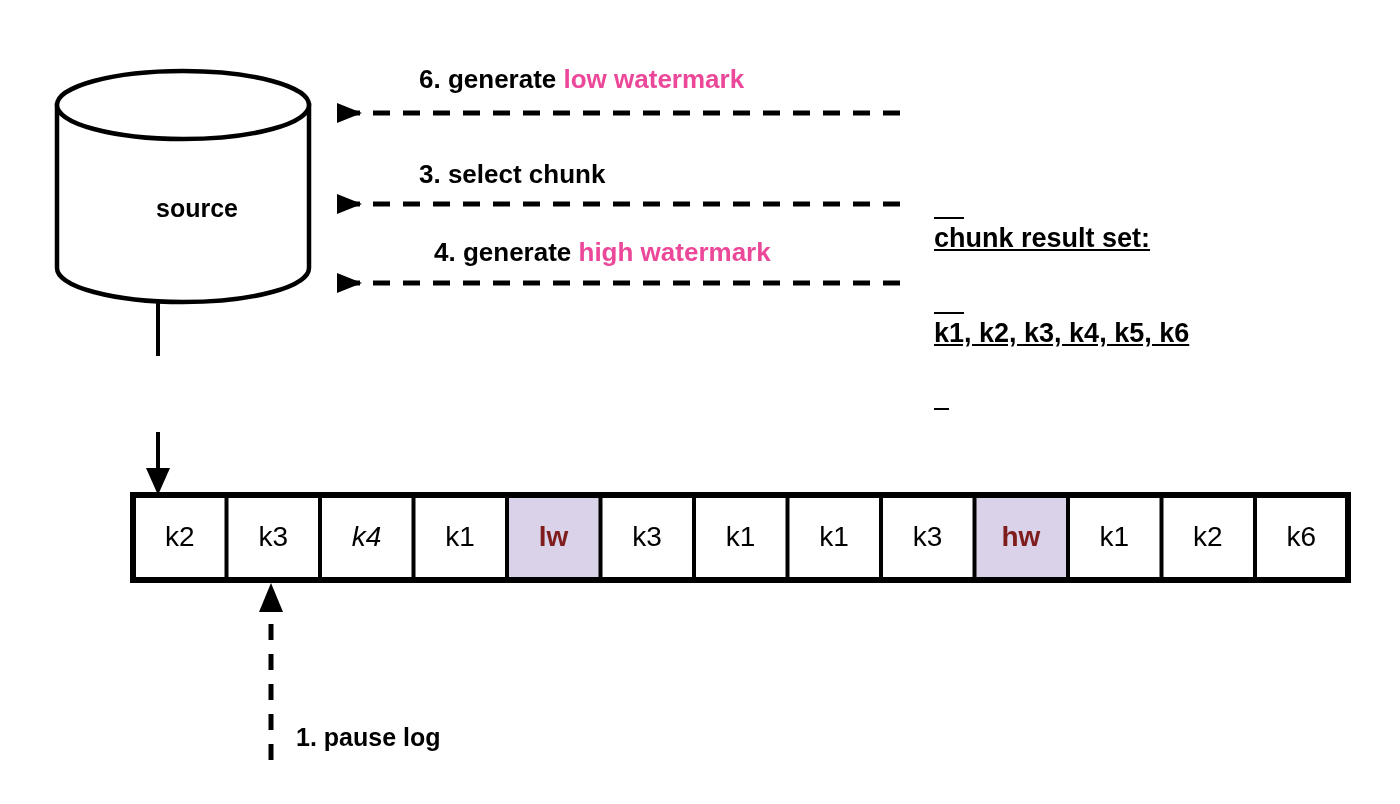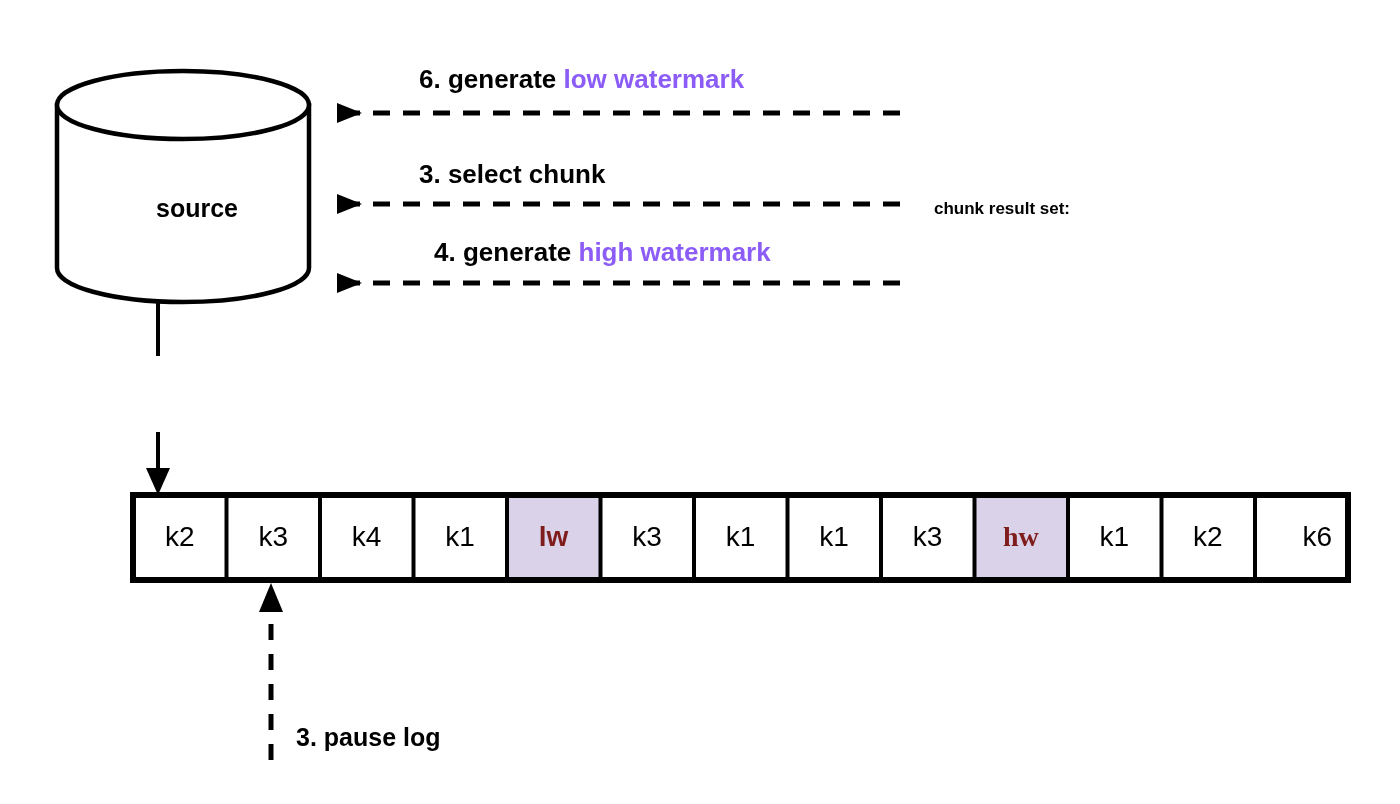--- a/index.html
+++ b/index.html
@@ -28,42 +28,43 @@
   }
   .lbl {
     position: absolute;
     font-family: "Liberation Sans", sans-serif;
     font-weight: bold;
     color: #000000;
     white-space: pre;
     line-height: 1.18;
   }
   .step-label { font-size: 26px; }
-  .accent { color: #8b5cf6; }
+  .accent { color: #ec4899; }
   .source-label {
     font-size: 25px;
     left: 128px;
     top: 194px;
     width: 110px;
     text-align: right;
   }
   .changelog-label {
     font-size: 25px;
     left: 105px;
     top: 360px;
     width: 106px;
     text-align: center;
   }
   .step2 { left: 419px; top: 64px; }
   .step3 { left: 419px; top: 159px; }
   .step4 { left: 434px; top: 237px; }
   .chunk-result {
-    font-size: 17px;
+    font-size: 27px;
     left: 934px;
     top: 159px;
+    text-decoration: underline;
   }
   .pause-label {
     font-size: 25px;
     left: 296px;
     top: 664px;
   }
   .cell-text {
     position: absolute;
     font-family: "Liberation Sans", sans-serif;
     font-size: 28px;
@@ -137,36 +138,37 @@
 
 
   <div class="lbl step-label step2"><span>6. generate </span><span class="accent">low watermark</span></div>
 
   <div class="lbl step-label step3"><span>3. select chunk</span><span class="accent"></span></div>
 
   <div class="lbl step-label step4"><span>4. generate </span><span class="accent">high watermark</span></div>
 
   <div class="lbl chunk-result">
     <div>chunk result set:</div>
+    <div>k1, k2, k3, k4, k5, k6</div>
   </div>
 
   <div class="lbl pause-label">
-    <div>3. pause log</div>
+    <div>1. pause log</div>
     
   </div>
 
   <div id="log-cells">
       <div class="cell-text" style="left: 133px; top: 497px; width: 93.4615px; height: 80px;">k2</div>
       <div class="cell-text" style="left: 226.462px; top: 497px; width: 93.4615px; height: 80px;">k3</div>
-      <div class="cell-text" style="left: 319.923px; top: 497px; width: 93.4615px; height: 80px;">k4</div>
+      <div class="cell-text" style="left: 319.923px; top: 497px; width: 93.4615px; height: 80px; font-style: italic;">k4</div>
       <div class="cell-text" style="left: 413.385px; top: 497px; width: 93.4615px; height: 80px;">k1</div>
       <div class="cell-text mark" style="left: 506.846px; top: 497px; width: 93.4615px; height: 80px;">lw</div>
       <div class="cell-text" style="left: 600.308px; top: 497px; width: 93.4615px; height: 80px;">k3</div>
       <div class="cell-text" style="left: 693.769px; top: 497px; width: 93.4615px; height: 80px;">k1</div>
       <div class="cell-text" style="left: 787.231px; top: 497px; width: 93.4615px; height: 80px;">k1</div>
       <div class="cell-text" style="left: 880.692px; top: 497px; width: 93.4615px; height: 80px;">k3</div>
-      <div class="cell-text mark" style="left: 974.154px; top: 497px; width: 93.4615px; height: 80px; font-family: Liberation Serif, serif;">hw</div>
+      <div class="cell-text mark" style="left: 974.154px; top: 497px; width: 93.4615px; height: 80px;">hw</div>
       <div class="cell-text" style="left: 1067.62px; top: 497px; width: 93.4615px; height: 80px;">k1</div>
       <div class="cell-text" style="left: 1161.08px; top: 497px; width: 93.4615px; height: 80px;">k2</div>
-      <div class="cell-text" style="left: 1254.54px; top: 497px; width: 93.4615px; height: 80px; padding-left: 16px;">k6</div>
+      <div class="cell-text" style="left: 1254.54px; top: 497px; width: 93.4615px; height: 80px;">k6</div>
     </div>
 
 </div>
 
 </body></html>

